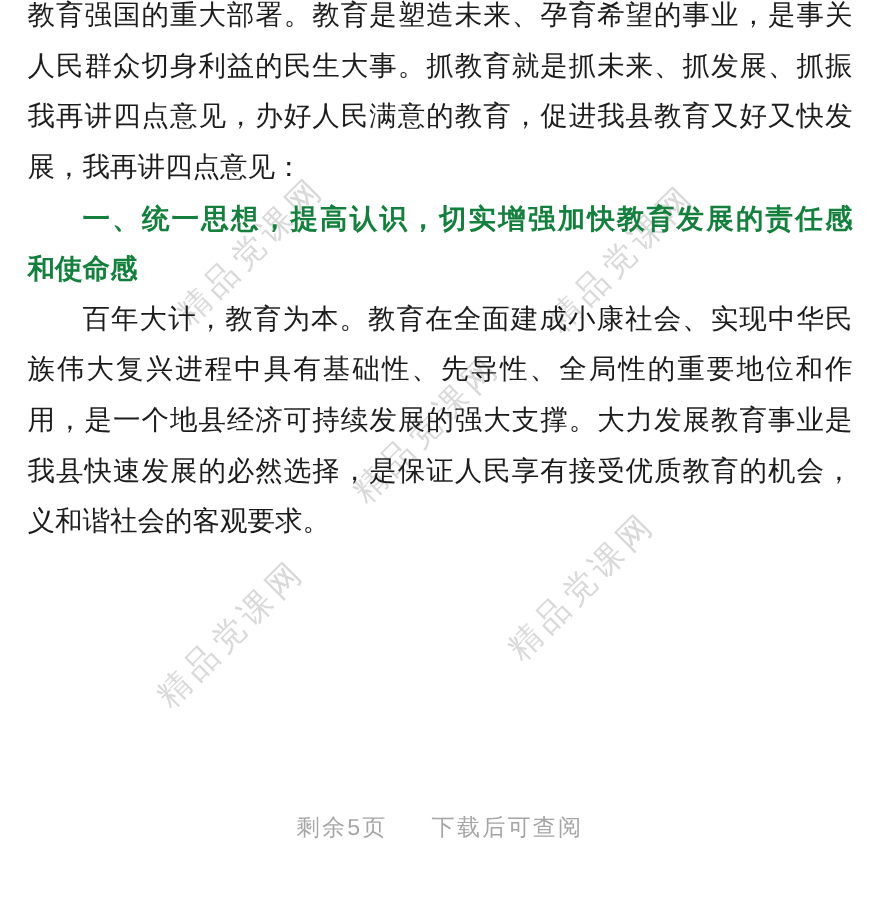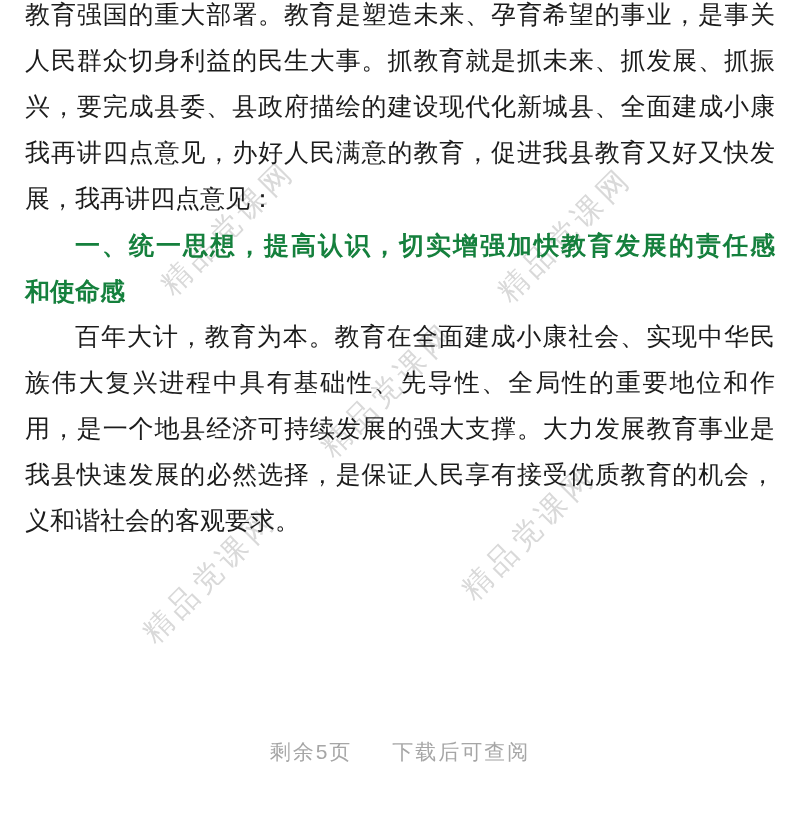--- a/index.html
+++ b/index.html
@@ -83,21 +83,20 @@
       <div class="wm" style="left: 228px; top: 228px; color: rgb(217, 217, 217);">精品党课网</div>
       <div class="wm" style="left: 565px; top: 235px; color: rgb(217, 217, 217);">精品党课网</div>
       <div class="wm" style="left: 388px; top: 390px; color: rgb(217, 217, 217);">精品党课网</div>
       <div class="wm" style="left: 210px; top: 576px; color: rgb(217, 217, 217);">精品党课网</div>
       <div class="wm" style="left: 529px; top: 533px; color: rgb(217, 217, 217);">精品党课网</div>
     </div>
   <div class="doc" id="doc">
       <div class="block body">
         <div class="line">教育强国的重大部署。教育是塑造未来、孕育希望的事业，是事关</div>
         <div class="line">人民群众切身利益的民生大事。抓教育就是抓未来、抓发展、抓振</div>
-        <div class="line">兴，要完成县委、县政府描绘的建设现代化新城县、全面建成小康</div>
         <div class="line">我再讲四点意见，办好人民满意的教育，促进我县教育又好又快发</div>
         <div class="line short">展，我再讲四点意见：</div>
       </div>
       <div class="block heading">
         <div class="line indent">一、统一思想，提高认识，切实增强加快教育发展的责任感</div>
         <div class="line short">和使命感</div>
       </div>
       <div class="block body">
         <div class="line indent">百年大计，教育为本。教育在全面建成小康社会、实现中华民</div>
         <div class="line">族伟大复兴进程中具有基础性、先导性、全局性的重要地位和作</div>

